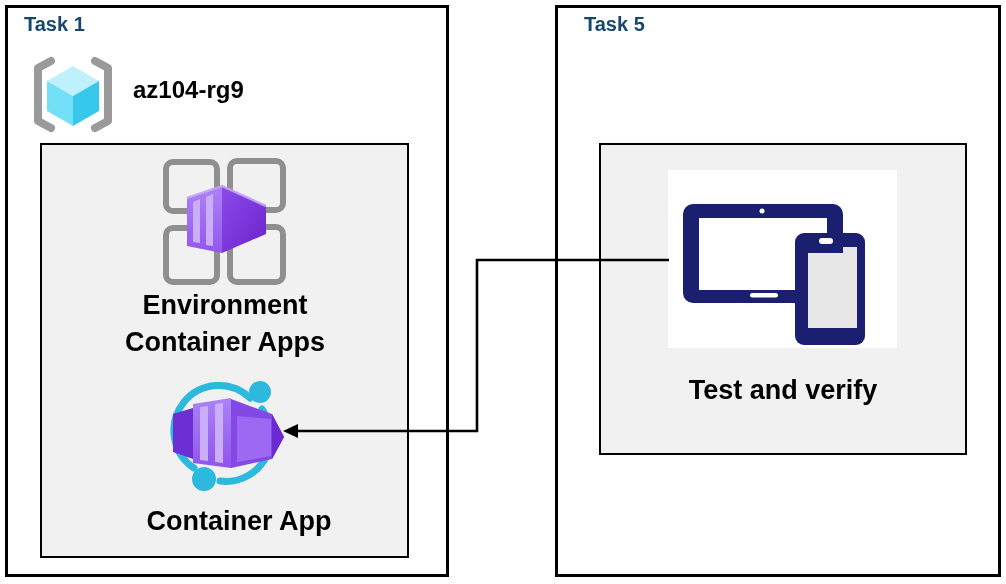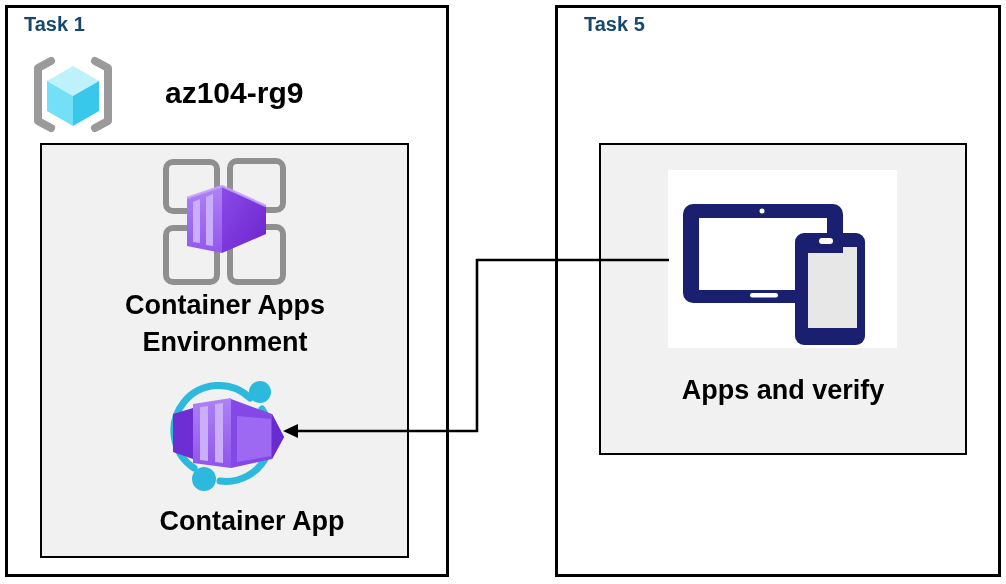--- a/index.html
+++ b/index.html
@@ -22,24 +22,23 @@
     box-sizing:border-box;
   }
   .task-title{
     font-weight:bold;
     font-size:20px;
     color:var(--title-blue,#17476E);
     white-space:nowrap;
   }
   .rg-name{
     font-weight:bold;
-    font-size:30px;
+    font-size:24px;
     color:#000;
     white-space:nowrap;
-    margin-left:32px;
   }
   .node-label{
     font-weight:bold;
     font-size:27px;
     line-height:37px;
     color:#000;
     text-align:center;
   }
   svg{display:block;}
   .grid-sq{fill:none;stroke:var(--grid-gray,#8F8F8F);stroke-width:6;}
@@ -91,22 +90,22 @@
     <rect class="grid-sq" x="166" y="228" width="51" height="54" rx="7"></rect>
     <rect class="grid-sq" x="230" y="227" width="53" height="55" rx="7"></rect>
     <polygon points="222,186 266,206 266,234 222,253" fill="url(#envR)"></polygon>
     <polygon points="187,198 222,186 222,253 187,246" fill="url(#envF)"></polygon>
     <polygon class="stripe" points="193,202 200,199 200,243 193,242"></polygon>
     <polygon class="stripe" points="206,197 213,194 213,246 206,245"></polygon>
     <path d="M187,198 L222,186 L266,206" fill="none" stroke="#C3A2F8" stroke-width="2.5" opacity="0.85"></path>
   </svg>
 
   <div class="abs node-label" style="left:42px;top:287px;width:366px;">
+    <div>Environment</div>
     <div>Container Apps</div>
-    <div>Environment</div>
   </div>
 
   <svg class="abs" style="left:170px;top:378px;" width="120" height="117" viewBox="170 378 120 117">
     <defs>
       <linearGradient id="appF" x1="0" y1="0" x2="0" y2="1">
         <stop offset="0" stop-color="#AC82F6"></stop>
           <stop offset="1" stop-color="#8E55EC"></stop>
       </linearGradient>
     </defs>
     <path class="ring" d="M250,398 A45,45 0 1 0 194,468"></path>
@@ -116,36 +115,36 @@
     <circle class="dot" cx="204" cy="479" r="12"></circle>
     <polygon points="173,414 193,408 193,459 173,452" fill="#6D2ED3"></polygon>
     <polygon points="231,399 272,414 284,437 272,459 231,468" fill="#8448E6"></polygon>
     <polygon points="272,414 284,437 272,459" fill="#6A2AD2"></polygon>
     <polygon points="237,416 271,419 271,456 237,462" fill="#9D69F3"></polygon>
     <polygon points="193,404 231,398 231,468 193,463" fill="url(#appF)"></polygon>
     <polygon class="stripe" points="200,407 208,406 208,461 200,460"></polygon>
     <polygon class="stripe" points="215,404 223,403 223,463 215,462"></polygon>
   </svg>
 
-  <div class="abs node-label" style="left:42px;top:503px;width:394px;margin-left:13px;">Container App</div>
+  <div class="abs node-label" style="left:42px;top:503px;width:394px;">Container App</div>
 
   <div class="abs inner-box" style="left:599px;top:143px;width:368px;height:312px;"></div>
 
   <svg class="abs" style="left:668px;top:170px;" width="229" height="178" viewBox="668 170 229 178">
     <rect x="668" y="170" width="229" height="178" fill="#FFFFFF"></rect>
     <rect class="navy" x="683" y="204" width="160" height="99" rx="10"></rect>
     <rect x="699" y="218" width="128" height="72" fill="#FFFFFF"></rect>
     <circle cx="762" cy="211" r="2.5" fill="#FFFFFF"></circle>
     <rect x="750" y="293" width="28" height="4.5" rx="2.2" fill="#FFFFFF"></rect>
     <rect class="navy" x="795" y="233" width="70" height="112" rx="9"></rect>
     <rect class="screen-gray" x="808" y="253" width="49" height="75"></rect>
     <rect class="screen-gray" x="843" y="247" width="14" height="7"></rect>
     <rect x="819" y="238" width="14" height="6" rx="3" fill="#FFFFFF"></rect>
   </svg>
 
-  <div class="abs node-label" style="left:600px;top:372px;width:366px;">Apps and verify</div>
+  <div class="abs node-label" style="left:600px;top:372px;width:366px;">Test and verify</div>
 
   <svg class="abs" style="left:0;top:0;pointer-events:none;" width="1006" height="584" viewBox="0 0 1006 584">
     <polyline class="connector-line" points="669,260 477,260 477,431 297,431"></polyline>
     <polygon class="connector-head" points="298,424 283,431 298,438"></polygon>
   </svg>
 
 </div>
 
 </body></html>

